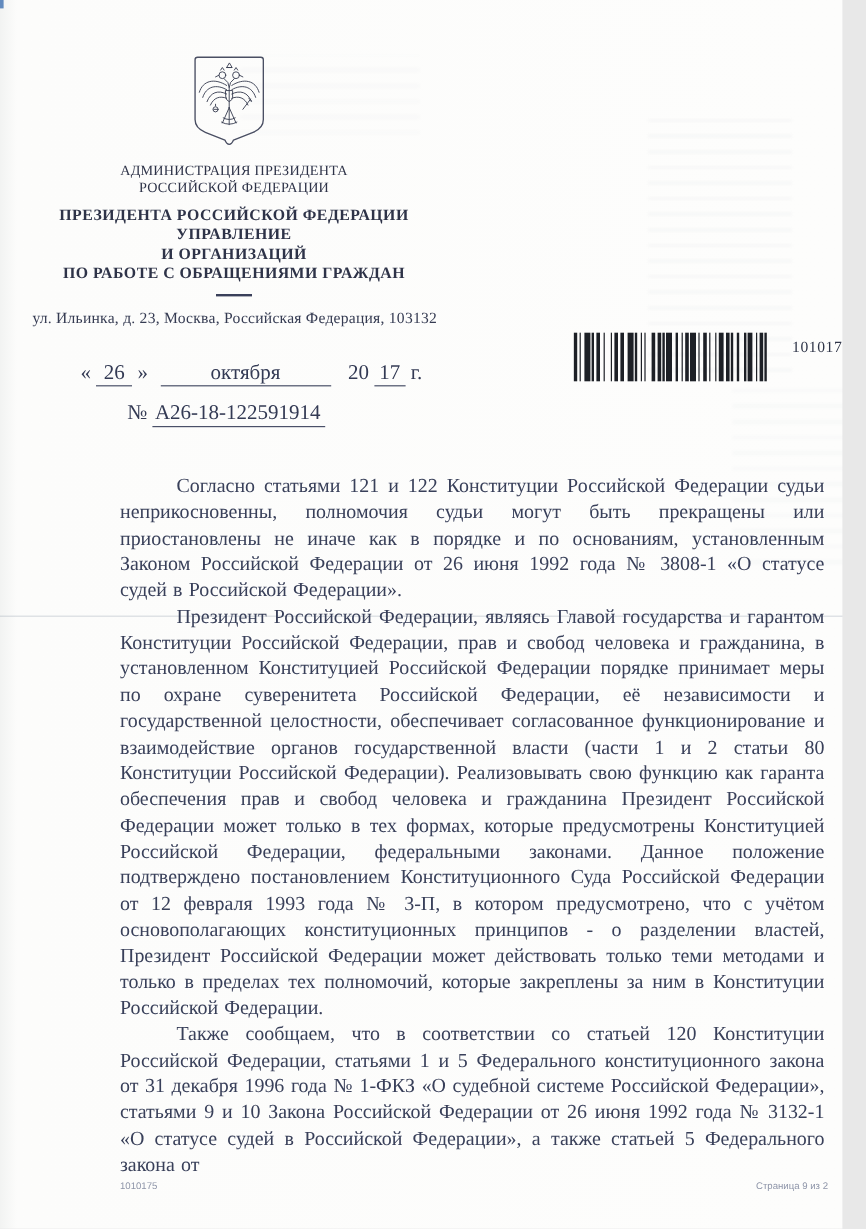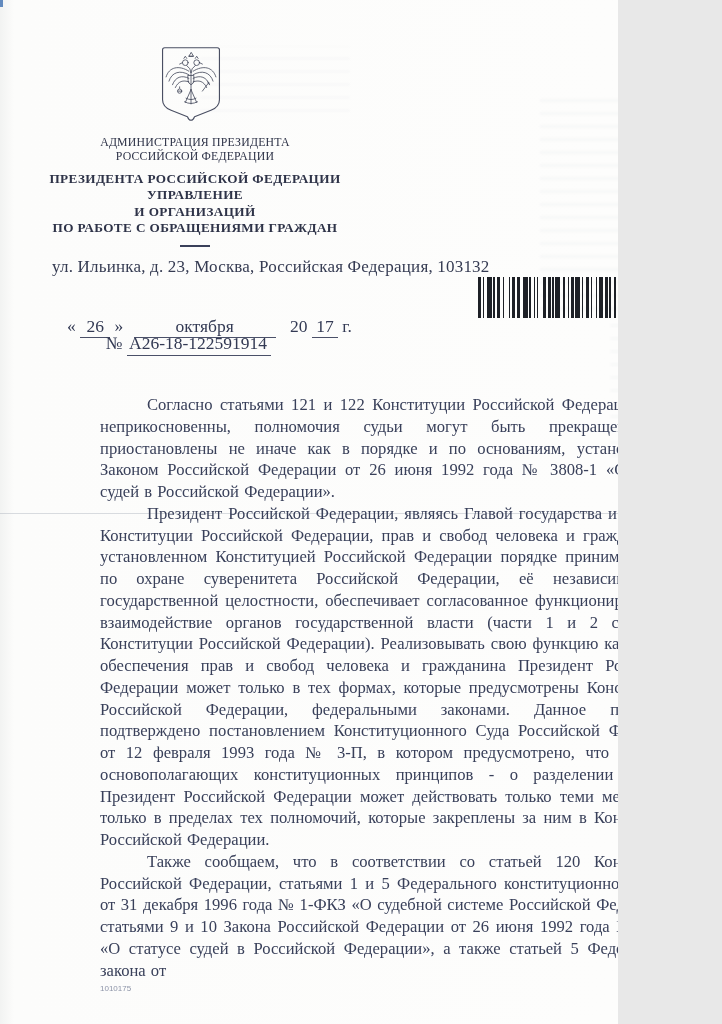--- a/index.html
+++ b/index.html
@@ -2,43 +2,43 @@
 <html><head>
 <meta charset="utf-8">
 <style>
   html,body{margin:0;padding:0;}
   body{
     width:722px;height:1024px;
     background:#e8e8e8;
     font-family:"Liberation Serif","DejaVu Serif",serif;
   }
   .page{
-    position:relative;width:618px;height:1024px;overflow:hidden;
+    position:relative;width:702px;height:1024px;overflow:hidden;
     background:linear-gradient(90deg,#f2f3f2 0px,#fcfcfb 14px,#fdfdfc 100%);
     color:#39405a;
   }
   
   .corner-mark{position:absolute;left:0;top:0;width:3px;height:7px;background:#3d6fb0;opacity:.8;}
   .scan-line{position:absolute;left:0;top:513px;width:722px;height:1px;background:rgba(150,158,172,.35);}
   .ghost{position:absolute;pointer-events:none;filter:blur(1.2px);opacity:.5;
     background:repeating-linear-gradient(0deg,rgba(125,135,158,.09) 0 3px,transparent 3px 13px);}
   .ghost.g1{left:540px;top:90px;width:120px;height:220px;}
   .ghost.g2{left:200px;top:46px;width:150px;height:66px;opacity:.35;}
   .ghost.g3{left:610px;top:320px;width:95px;height:150px;opacity:.4;}
 
   
   .emblem{position:absolute;left:159px;top:45px;width:64px;height:78px;}
   .lh-center{position:absolute;left:28px;width:334px;text-align:center;color:#2e3348;}
   .org-lines{top:136px;font-size:11.8px;line-height:13.5px;letter-spacing:.2px;}
   .dept-lines{top:171px;font-weight:bold;font-size:13.2px;line-height:16.4px;letter-spacing:.4px;}
   .rule-dash{position:absolute;left:180px;top:245px;width:30px;height:2px;background:#3a405a;}
-  .address{position:absolute;left:52px;top:257px;font-size:17px;color:#353b52;letter-spacing:.2px;}
-
-  
-  .date-line{position:absolute;left:67px;top:300px;font-size:17.5px;color:#333a54;white-space:nowrap;margin-top:16px;}
+  .address{position:absolute;left:27px;top:257px;font-size:13px;color:#353b52;letter-spacing:.2px;}
+
+  
+  .date-line{position:absolute;left:67px;top:300px;font-size:17.5px;color:#333a54;white-space:nowrap;}
   .date-line .u{display:inline-block;border-bottom:1.3px solid #4a5068;text-align:center;}
   .u-day{min-width:30px;}
   .u-month{min-width:142px;margin-left:6px;margin-right:8px;}
   .u-year{min-width:26px;}
   .yr-prefix{margin-left:2px;}
   .ref-line{position:absolute;left:106px;top:333px;font-size:17.5px;color:#333a54;}
   .ref-line .u{display:inline-block;border-bottom:1.3px solid #4a5068;padding:0 4px 1px 2px;}
 
   
   .barcode{position:absolute;left:478px;top:277px;width:166px;height:41px;display:flex;align-items:stretch;overflow:hidden;}

